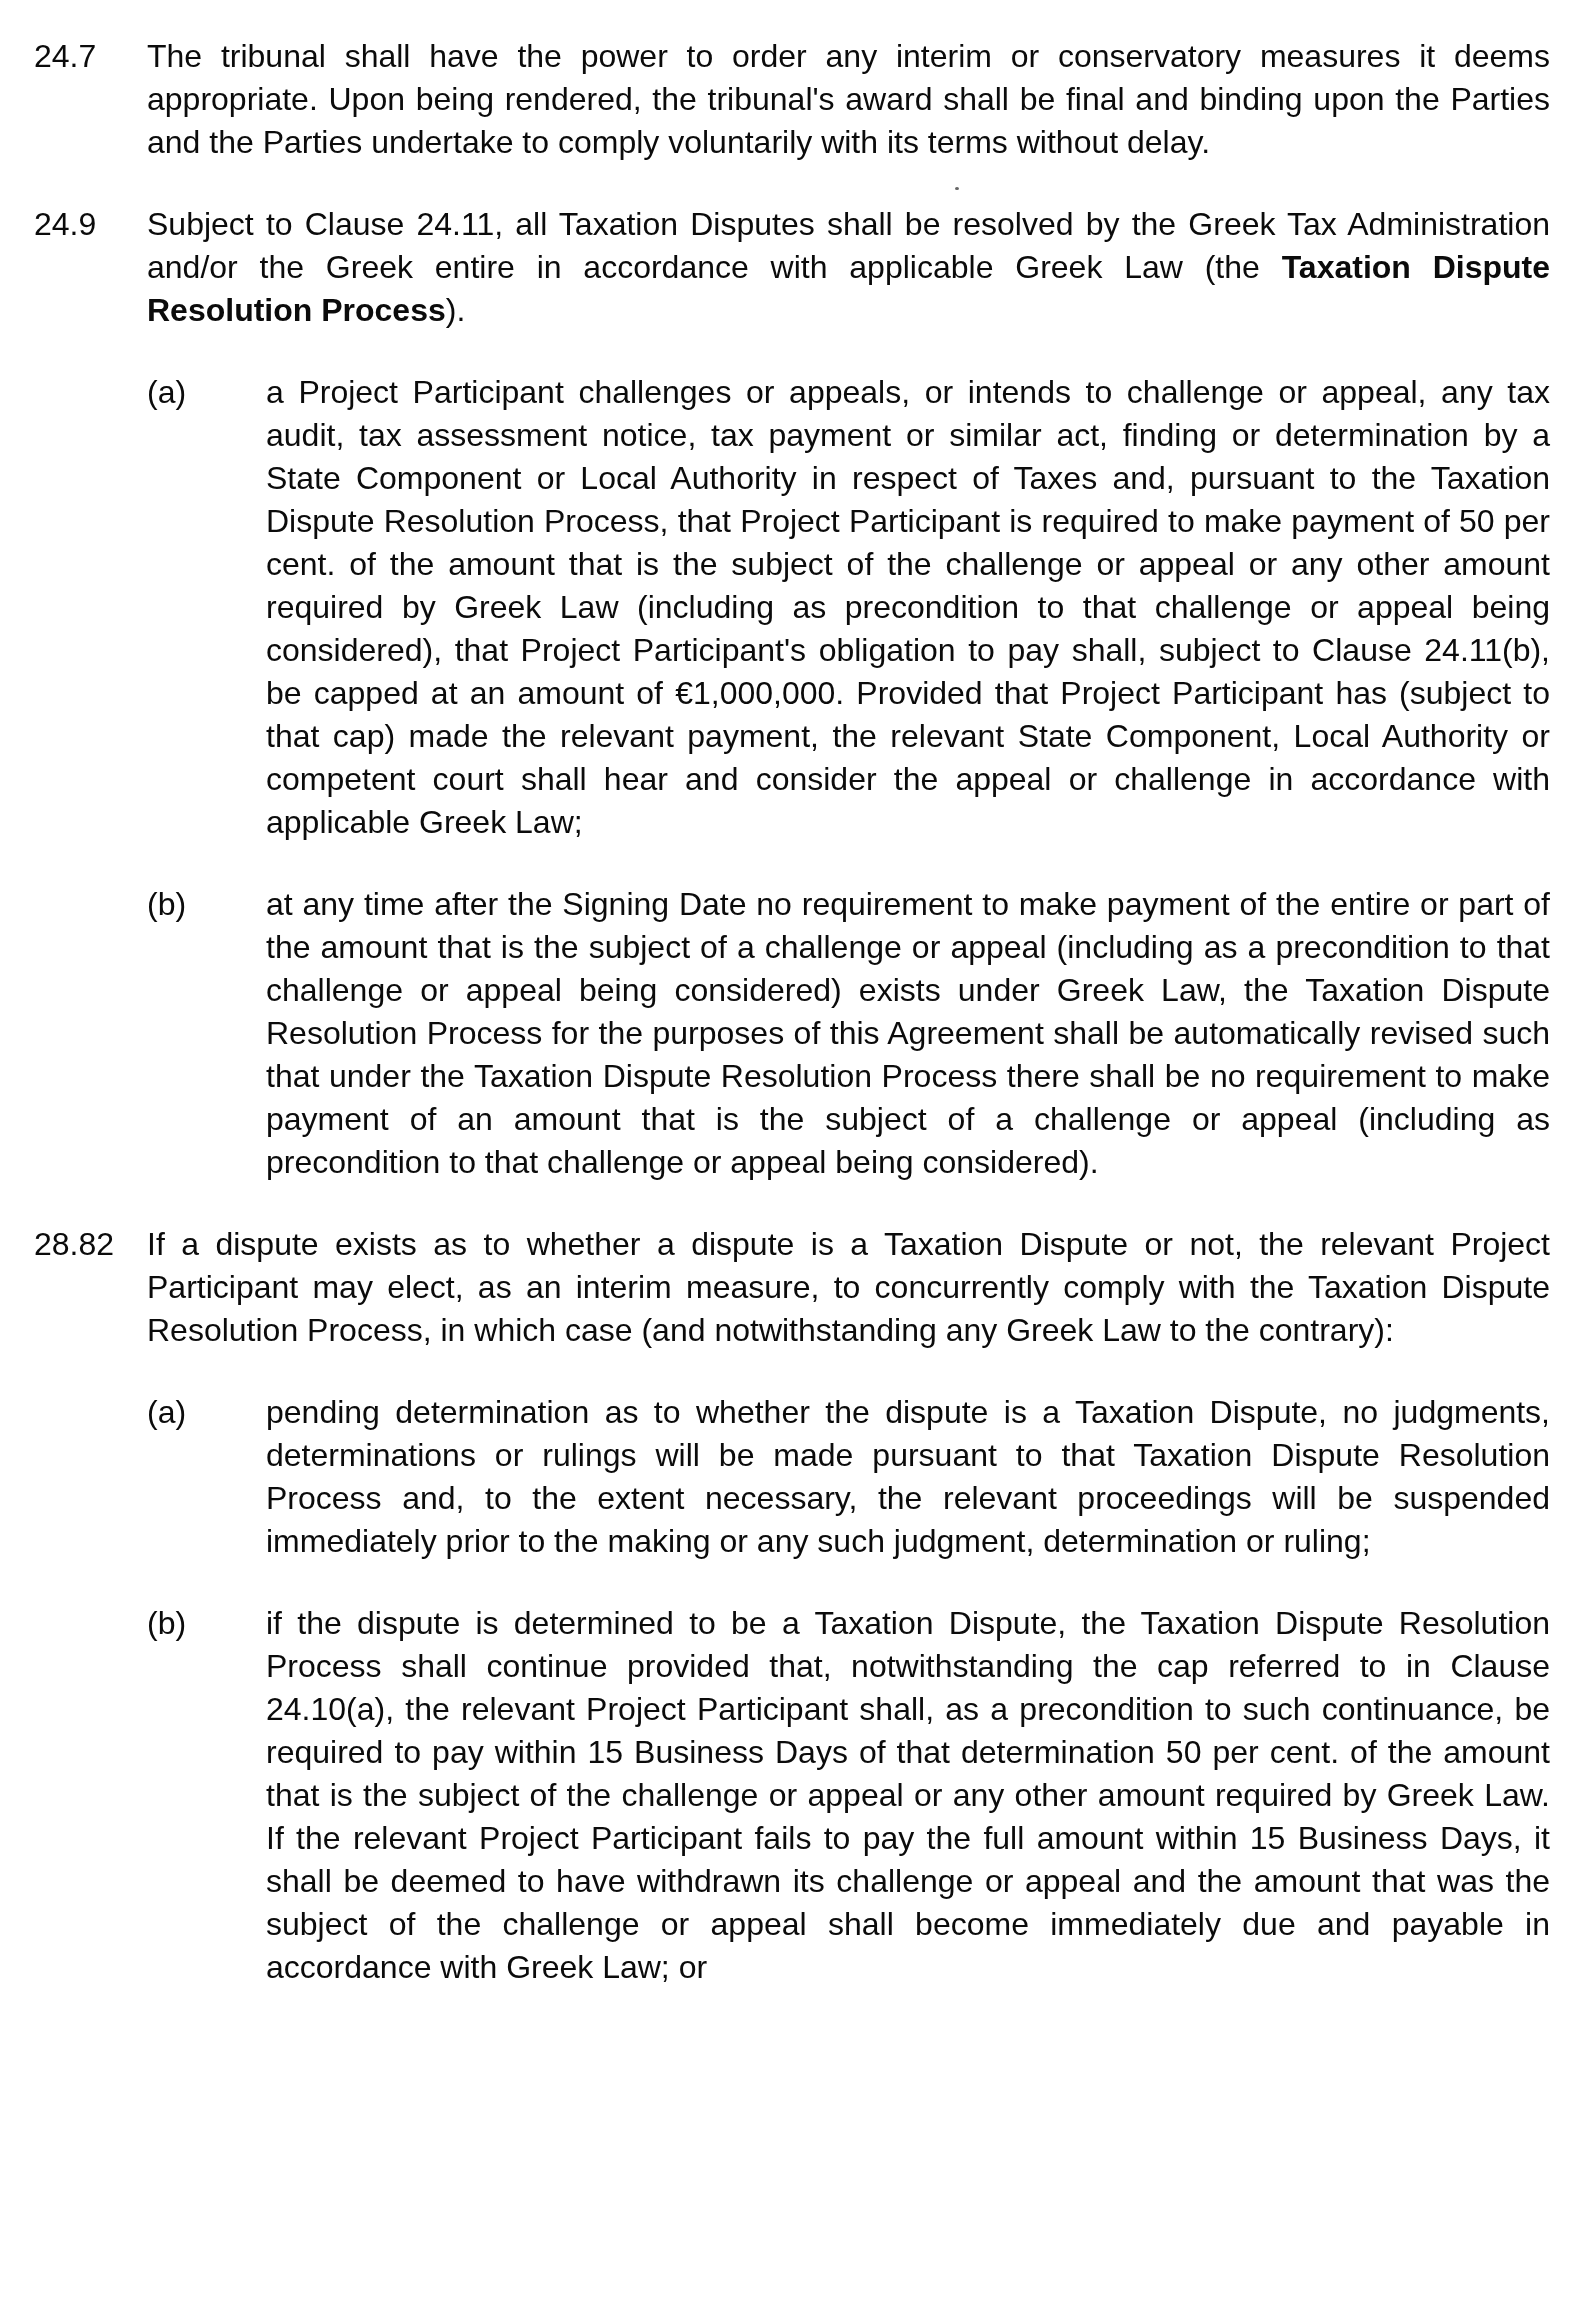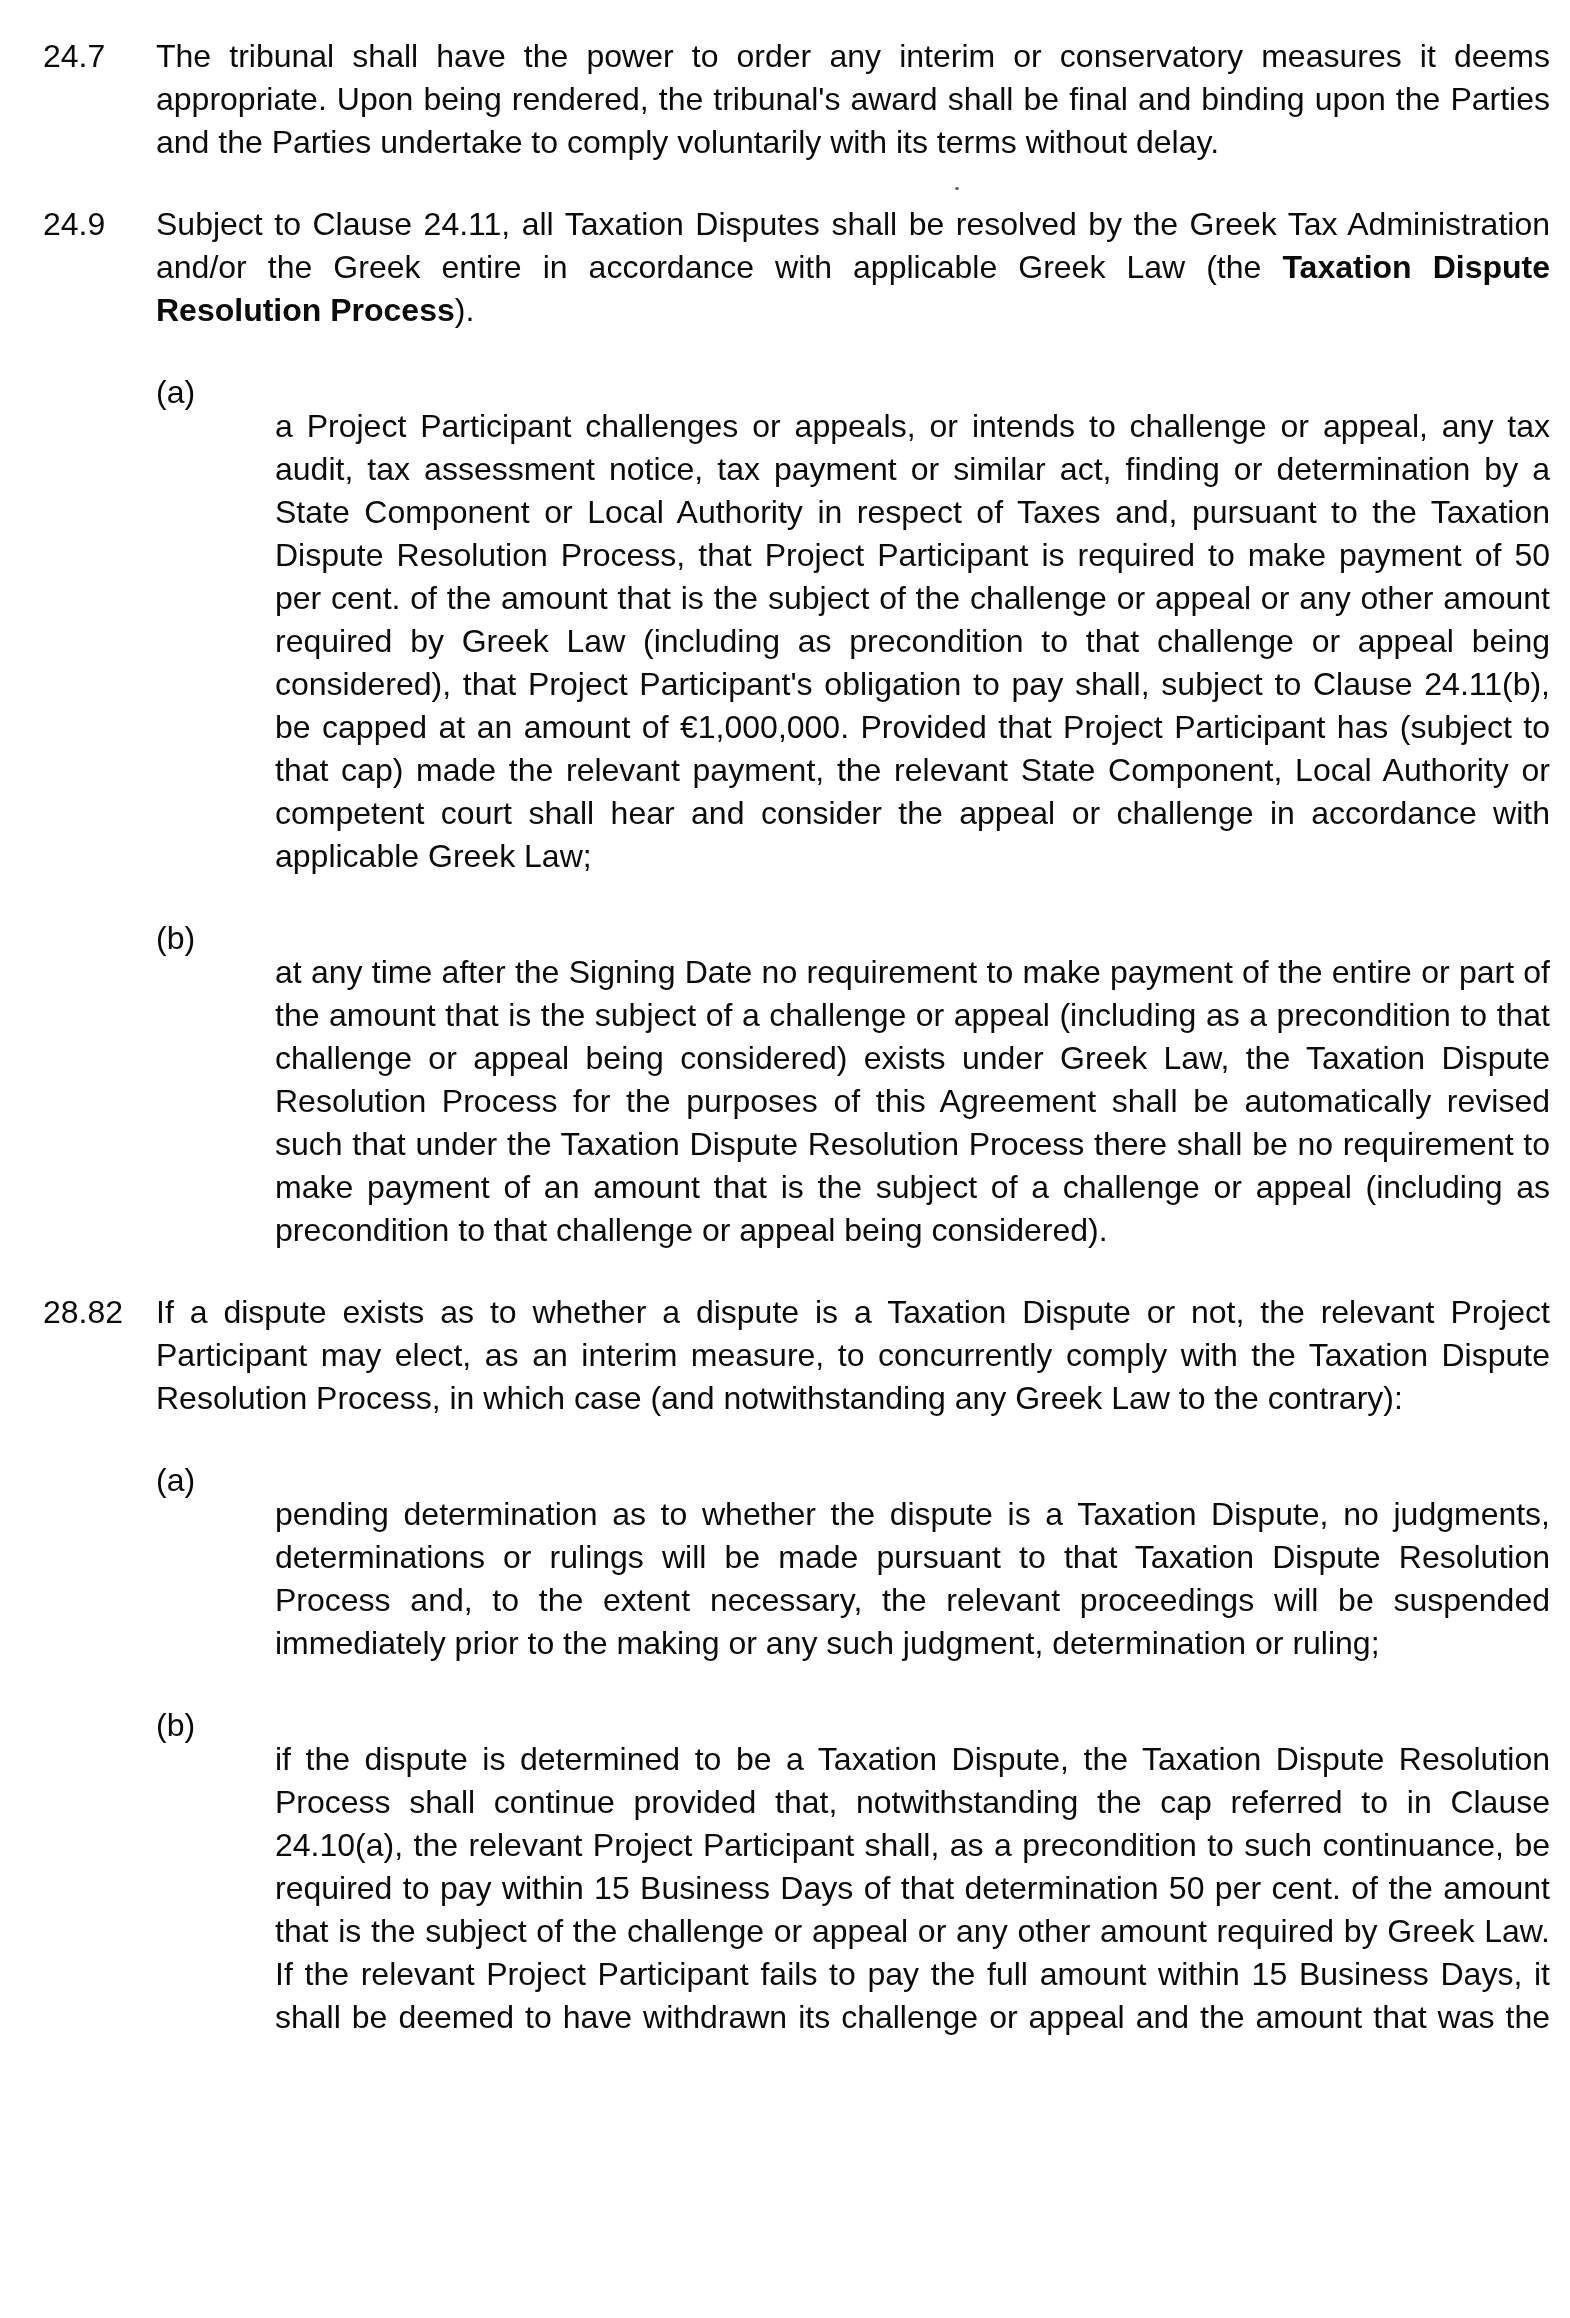--- a/index.html
+++ b/index.html
@@ -10,21 +10,21 @@
   .page {
     position: relative;
     width: 1570px;
     height: 2043px;
     box-sizing: border-box;
     background: #ffffff;
     color: #0b0b0b;
     font-family: "Liberation Sans", sans-serif;
     font-size: 32px;
     line-height: 43px;
-    padding: 35px 20px 0 43px;
+    padding: 35px 20px 0 34px;
     overflow: hidden;
   }
   .row {
     display: flex;
     align-items: flex-start;
     margin: 0 0 39px 0;
   }
   .row-num {
     flex: 0 0 113px;
   }
@@ -36,21 +36,20 @@
     display: flex;
     align-items: flex-start;
     margin: 0 0 39px 113px;
   }
   .sub-num {
     flex: 0 0 119px;
   }
   .sub-body {
     flex: 1 1 auto;
     text-align: justify;
-    margin-top: 34px;
   }
   .heading {
     font-style: italic;
     margin: 0 0 39px 6.2px;
   }
   .bold {
     font-weight: bold;
   }
   .artifact {
     position: absolute;

